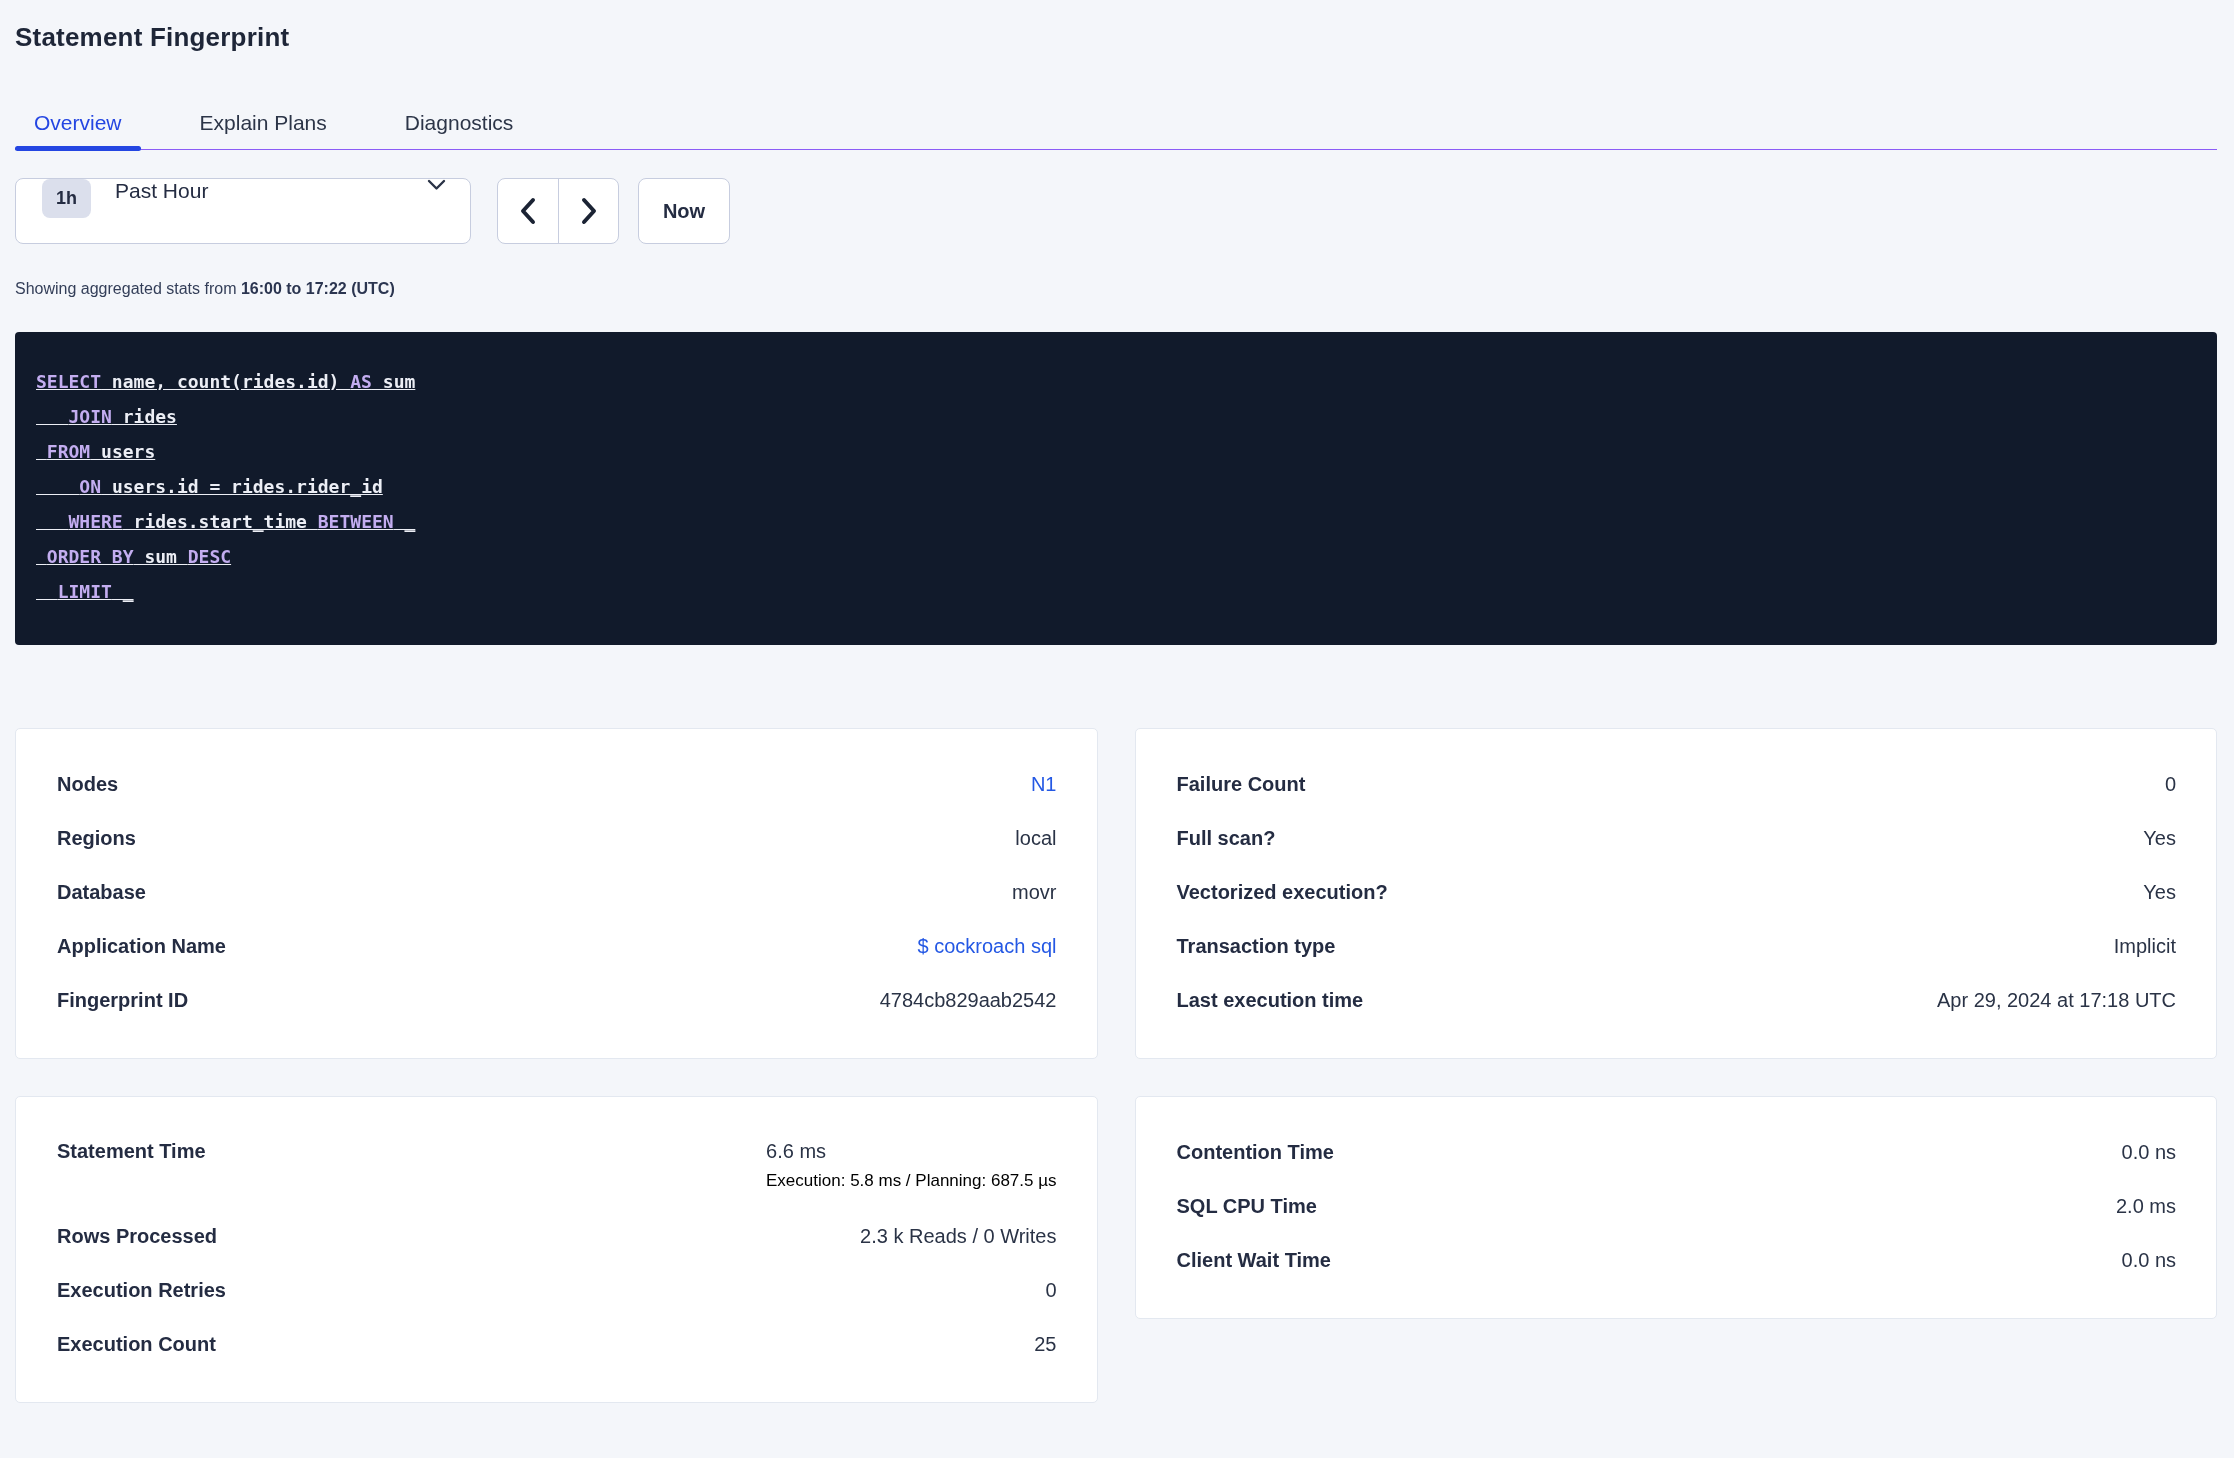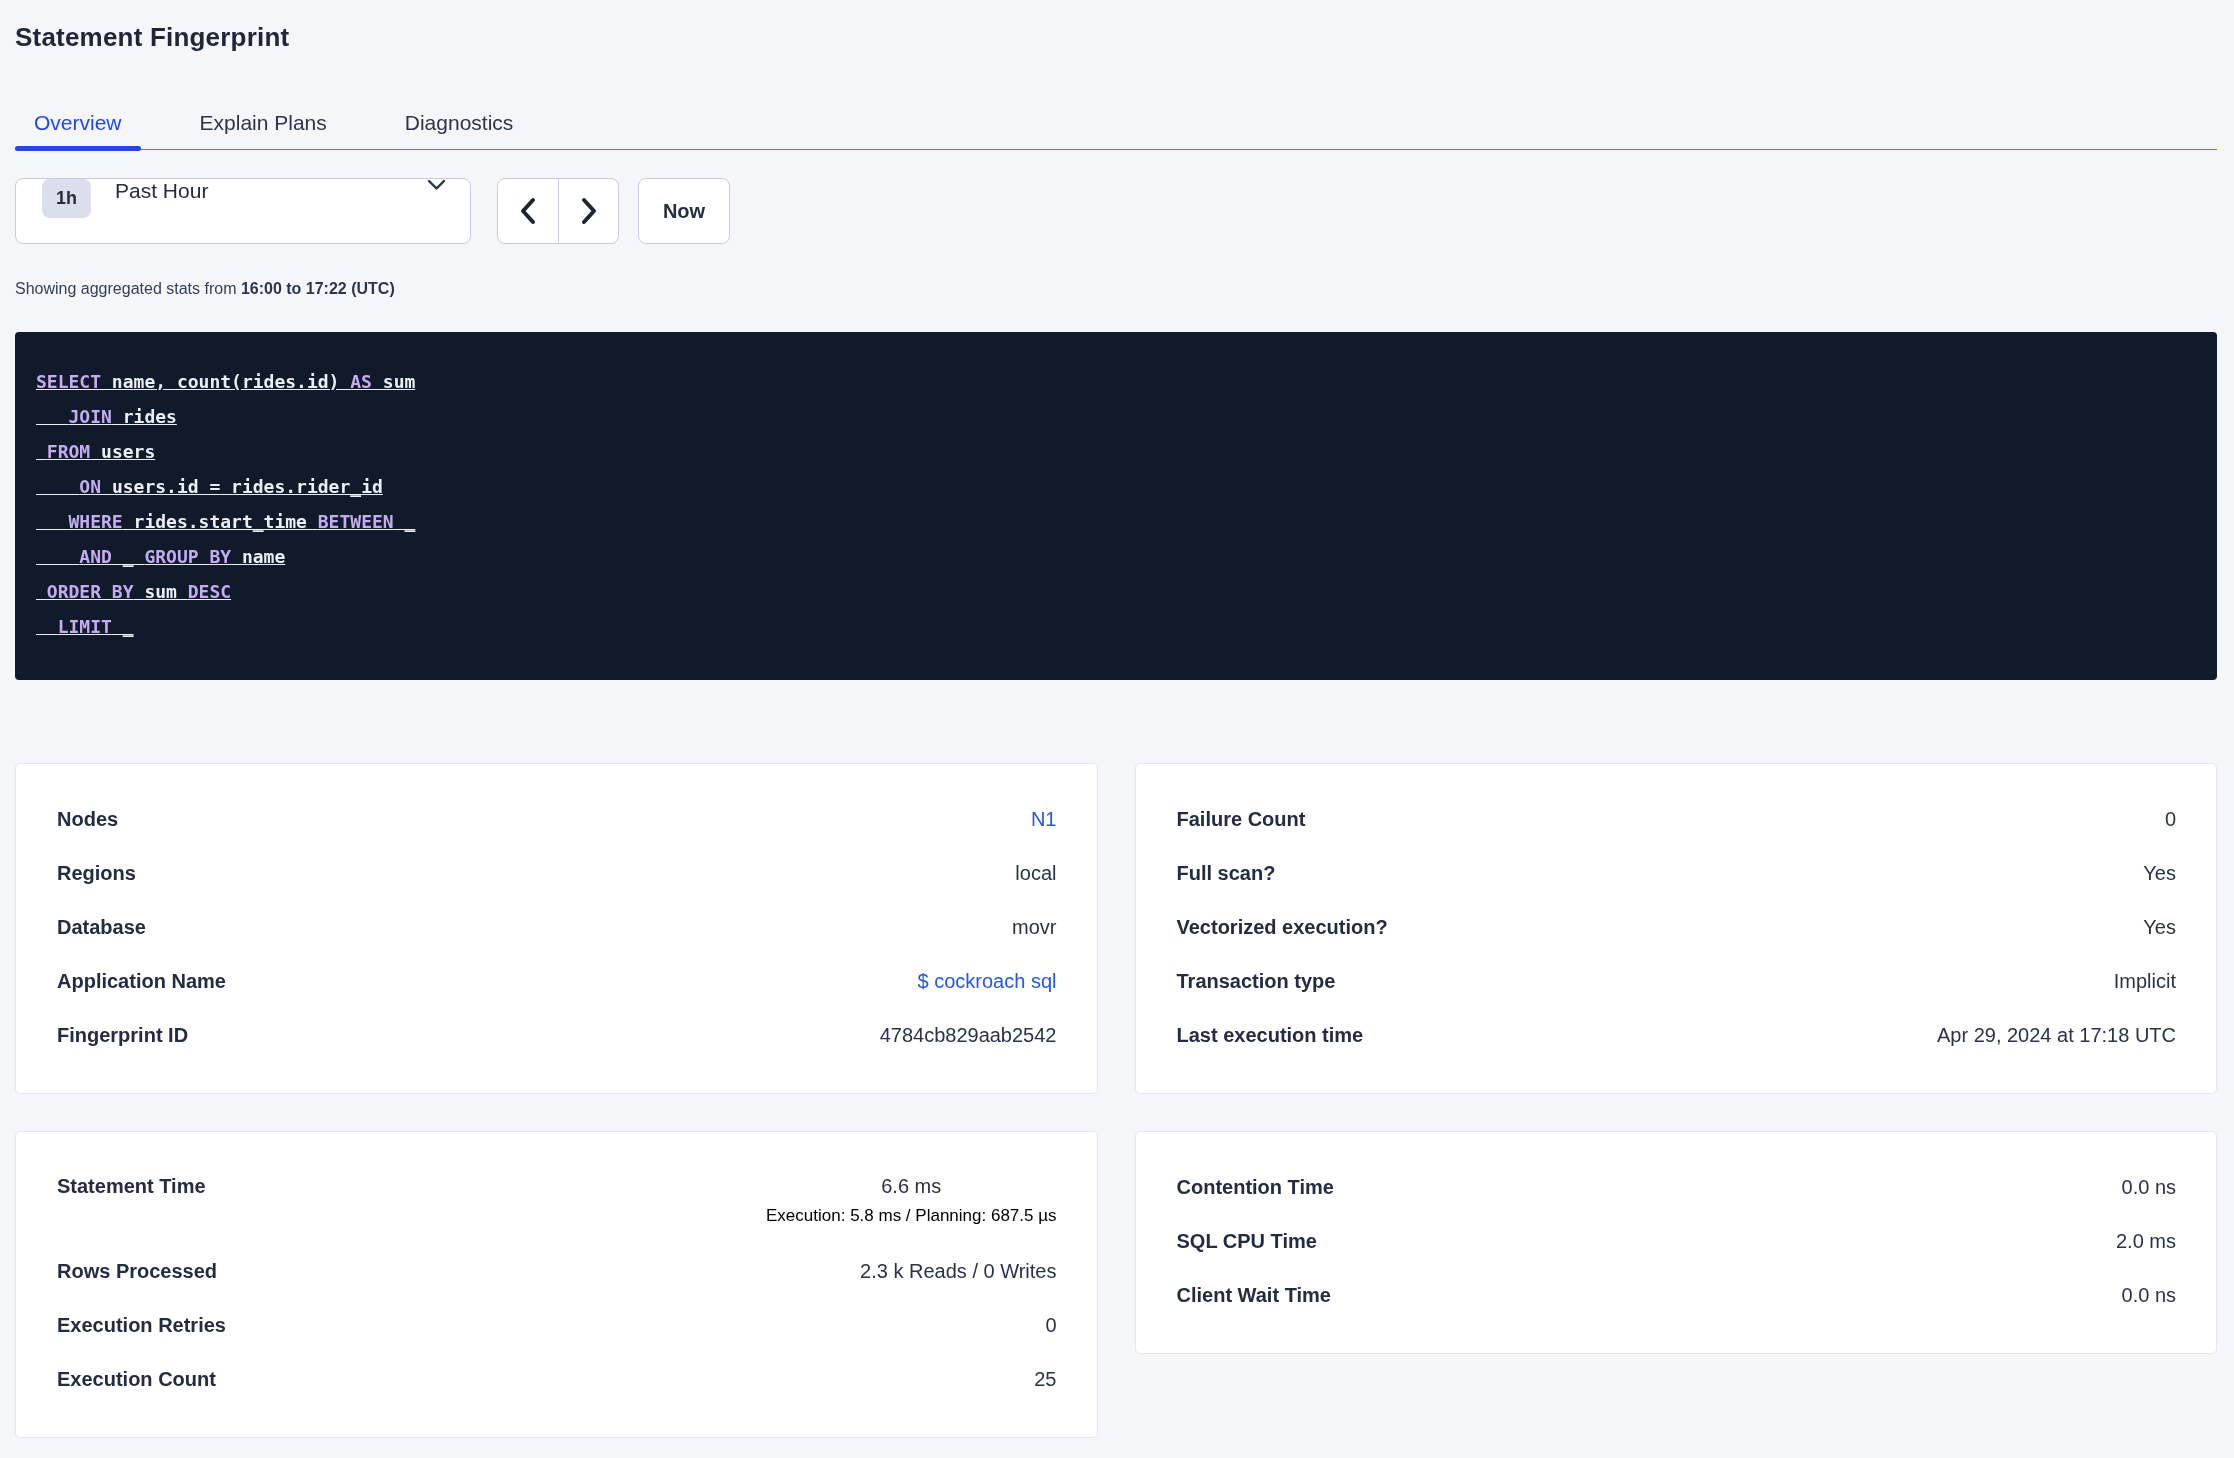--- a/index.html
+++ b/index.html
@@ -96,21 +96,21 @@
     flex: 1;
     background: #fff; border: 1px solid #e3e8f0; border-radius: 5px;
     padding: 28px 40px 31px 41px;
   }
   .kv-row {
     display: flex; justify-content: space-between; align-items: center;
     height: 54px;
   }
   .kv-row.has-sub { height: 84px; align-items: flex-start; padding-top: 13px; }
   .kv-label { font-size: 20px; font-weight: 700; color: #242c42; line-height: 27px; }
-  .kv-valblock { text-align: center; }
+  .kv-valblock { text-align: left; }
   .kv-value { font-size: 20px; color: #2a3346; line-height: 27px; }
   .kv-value.link { color: var(--link_blue, #2458e4); cursor: pointer; }
   .kv-sub { font-size: 17px; color: #000000; line-height: 25px; margin-top: 3px; }
 
   svg { display: block; }
 </style>
 </head>
 <body>
 
 <div class="content">
@@ -155,21 +155,20 @@
   <div class="stats-line">
     <span>Showing aggregated stats from </span><b>16:00 to 17:22 (UTC)</b>
   </div>
 
   <div class="sql-box" id="sql">
       <div class="sql-line"><span class="kw">SELECT</span><span> name, count(rides.id) </span><span class="kw">AS</span><span> sum</span></div>
       <div class="sql-line"><span>   </span><span class="kw">JOIN</span><span> rides</span></div>
       <div class="sql-line"><span> </span><span class="kw">FROM</span><span> users</span></div>
       <div class="sql-line"><span>    </span><span class="kw">ON</span><span> users.id = rides.rider_id</span></div>
       <div class="sql-line"><span>   </span><span class="kw">WHERE</span><span> rides.start_time </span><span class="kw">BETWEEN</span><span> _</span></div>
-      <div class="sql-line"><span>    </span><span class="kw">AND</span><span> _ </span><span class="kw">GROUP BY</span><span> name</span></div>
       <div class="sql-line"><span> </span><span class="kw">ORDER BY</span><span> sum </span><span class="kw">DESC</span></div>
       <div class="sql-line"><span>  </span><span class="kw">LIMIT</span><span> _</span></div>
     </div>
 
   <div class="cards-row row1">
     <div class="card">
         <div class="kv-row">
           <span class="kv-label">Nodes</span>
           <div class="kv-valblock">
             <div class="kv-value link">N1</div>

